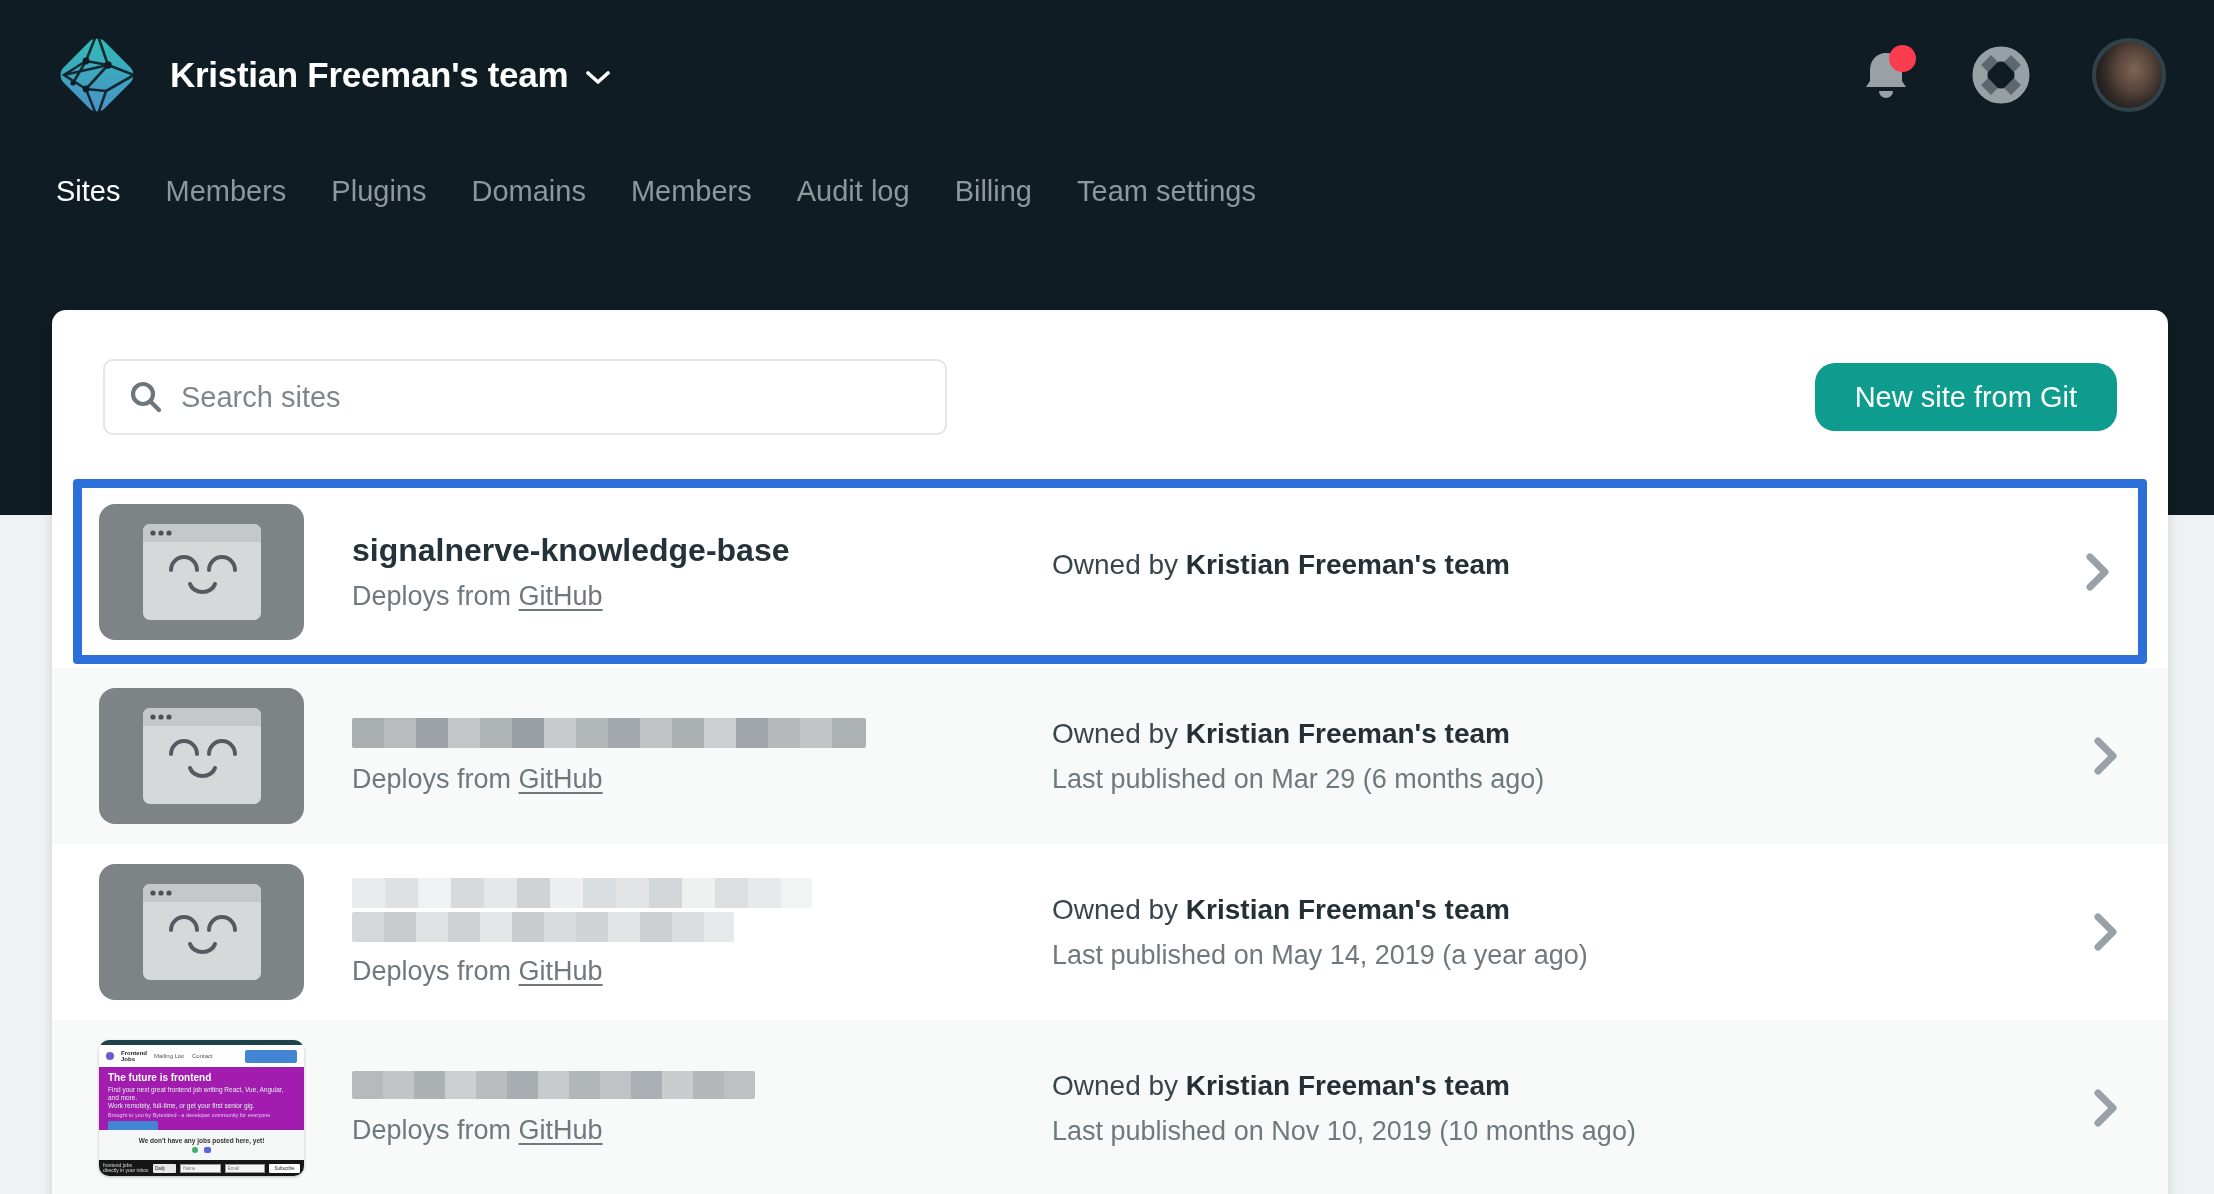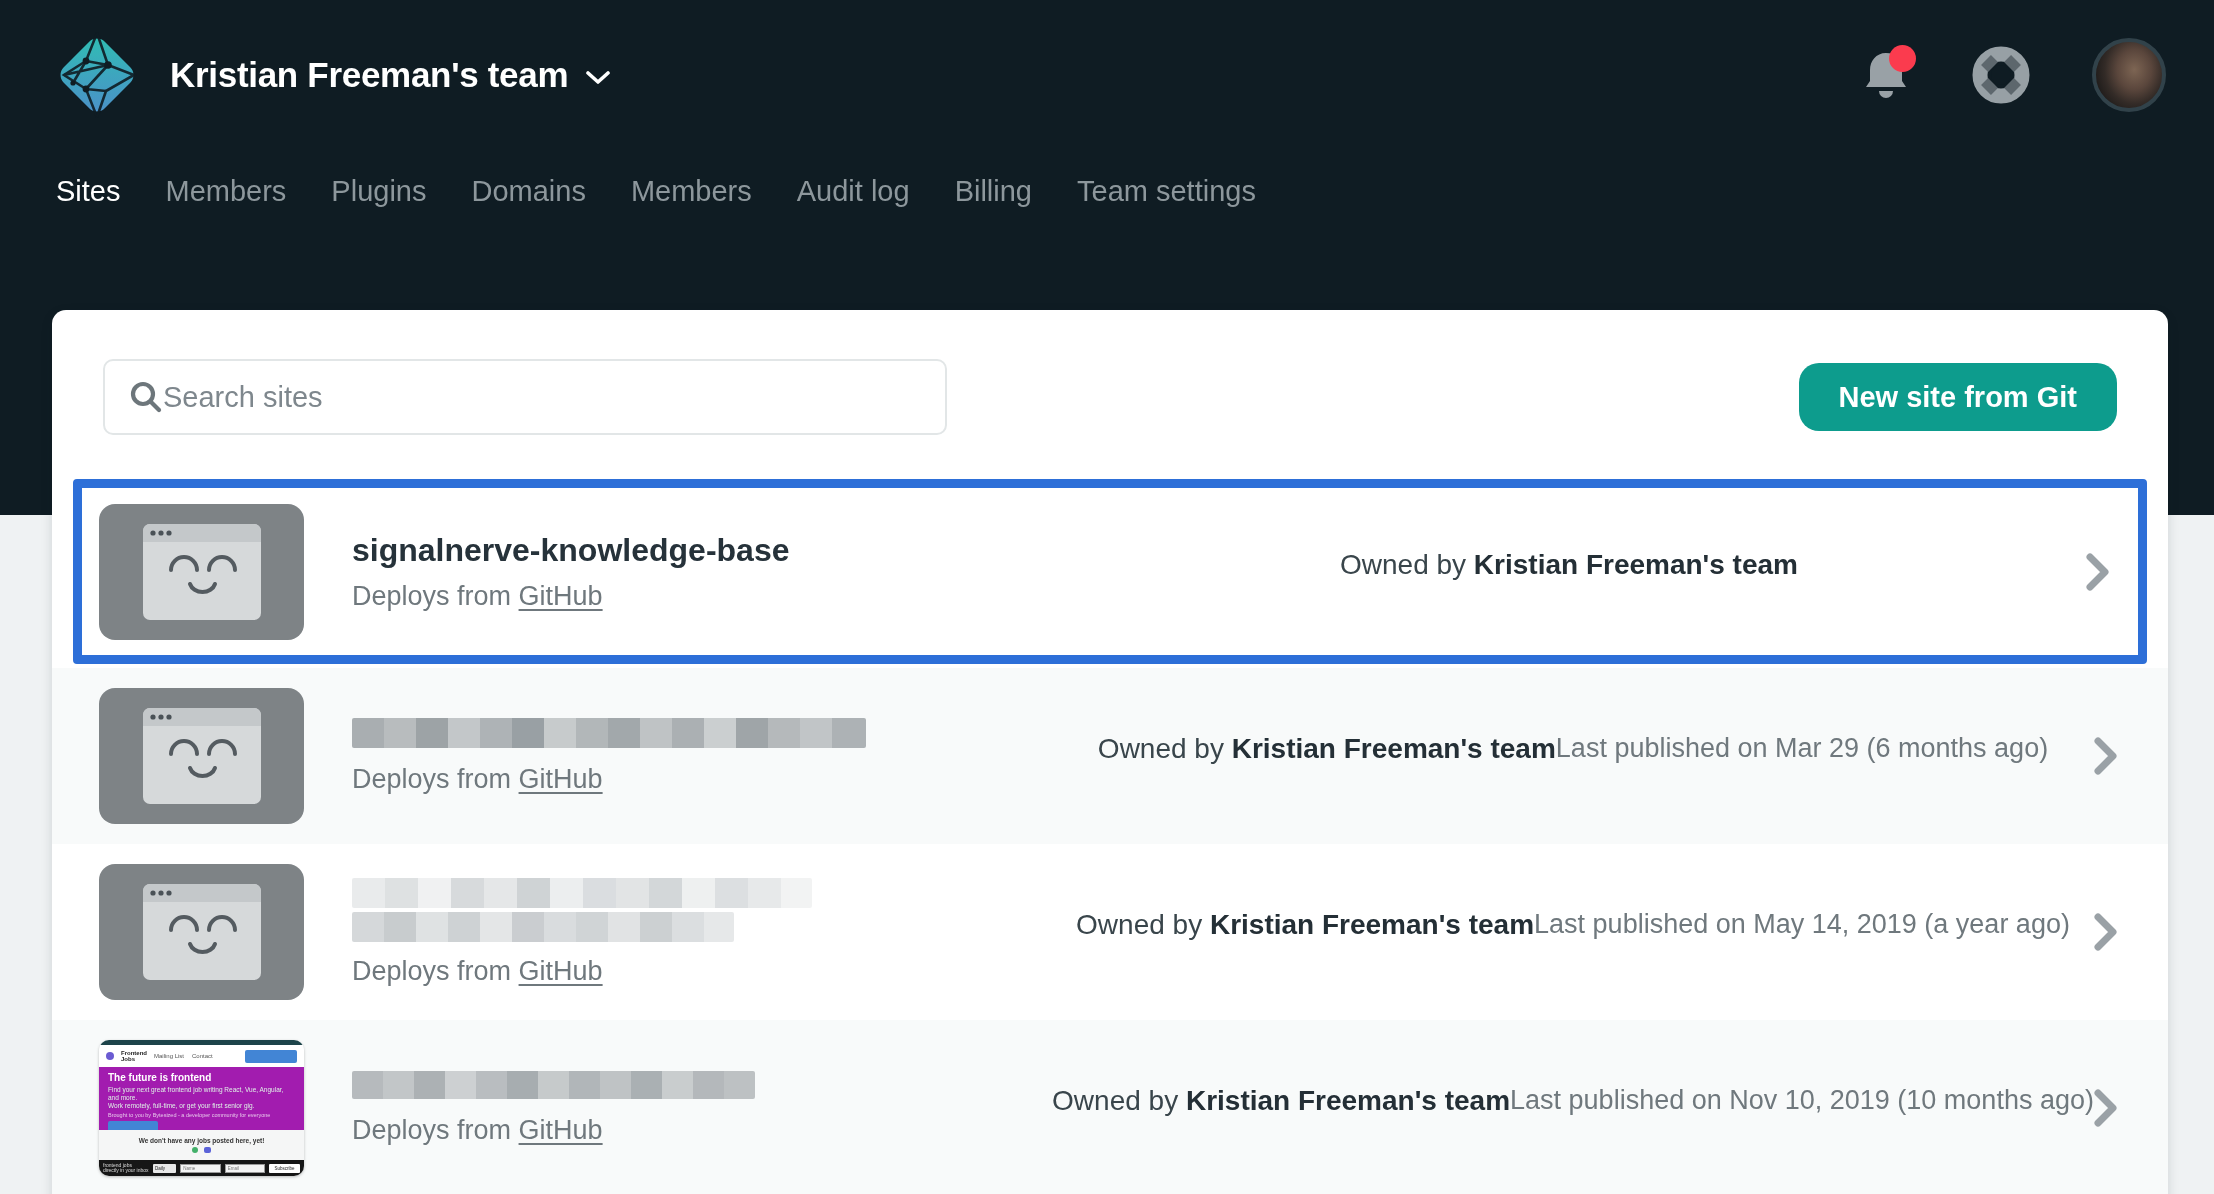--- a/index.html
+++ b/index.html
@@ -20,38 +20,38 @@
 
   
   .nav { display:flex; gap:45px; padding:0 56px; margin-top:20px; font-size:29px; }
   .nav-item { color:#8d979c; cursor:pointer; line-height:42px; }
   .nav-item.active { color:#ffffff; font-weight:400; }
 
   
   .card { position:absolute; left:52px; top:310px; width:2116px; height:980px; background:#ffffff;
           border-radius:14px; box-shadow:0 4px 12px rgba(14,30,37,0.14); }
   .card-head { display:flex; align-items:center; justify-content:space-between; padding:49px 51px 40px 51px; }
-  .search-box { width:844px; height:76px; border:2px solid #e2e6e7; border-radius:10px; display:flex; align-items:center; padding:0 24px; background:#fff; }
+  .search-box { width:844px; height:76px; border:2px solid #e2e6e7; border-radius:10px; display:flex; align-items:center; padding:0 24px; gap:18px; background:#fff; }
   .search-box input { border:none; outline:none; flex:1; font-size:29px; color:#37424a; font-family:"Liberation Sans",sans-serif; background:transparent; }
   .search-box input::placeholder { color:#7e878d; }
   .teal-btn { height:68px; padding:0 40px; background:#0d9c8d; color:#fff; border:none; border-radius:20px;
-              font-size:29px; font-weight:700; font-family:"Liberation Sans",sans-serif; cursor:pointer; }
+              font-size:29px; font-weight:400; font-family:"Liberation Sans",sans-serif; cursor:pointer; }
 
   
   .selected-wrap { margin:4px 21px; border:9px solid #2d6fd8; border-radius:4px; background:#fff; }
   .site-row { display:flex; align-items:center; cursor:pointer; }
   .site-row.inner { height:167px; padding:0 28px 0 17px; }
   .site-row.plain { height:176px; padding:0 50px 0 47px; }
   .row-alt { background:#f8fafa; }
   .thumb { width:205px; height:136px; flex:none; margin-right:48px; }
   .col-left { width:700px; flex:none; display:flex; flex-direction:column; justify-content:center; }
   .site-name { font-size:32px; font-weight:700; color:#26323a; margin-bottom:12px; }
   .deploy-line { font-size:27px; color:#6f787d; }
   .deploy-line a { color:#6f787d; text-decoration:underline; text-underline-offset:4px; }
-  .col-right { flex:1; display:flex; flex-direction:row; justify-content:center; }
+  .col-right { flex:1; display:flex; flex-direction:column; justify-content:center; }
   .owned-line { font-size:28px; color:#39454b; margin-bottom:14px; }
   .owned-line b { color:#242f36; font-weight:700; }
   .meta-line { font-size:27px; color:#6f787d; }
   .row-chev { margin-left:auto; flex:none; }
 
   
   .mosaic { border-radius:2px; }
   .mosaic-r2 { width:514px; height:30px; margin-bottom:16px;
     background:linear-gradient(90deg,#a9aeb1 0 32px,#b8bcbe 0 64px,#9da3a6 0 96px,#c3c7c9 0 128px,#aeb3b6 0 160px,#99a0a4 0 192px,#c7cbcc 0 224px,#b2b7b9 0 256px,#a2a8ab 0 288px,#bfc3c5 0 320px,#abb0b3 0 352px,#cbcfd0 0 384px,#9fa5a8 0 416px,#b5b9bb 0 448px,#c1c5c7 0 480px,#adb2b5 0 514px); }
   .mosaic-r3a { width:460px; height:30px; margin-bottom:4px;

